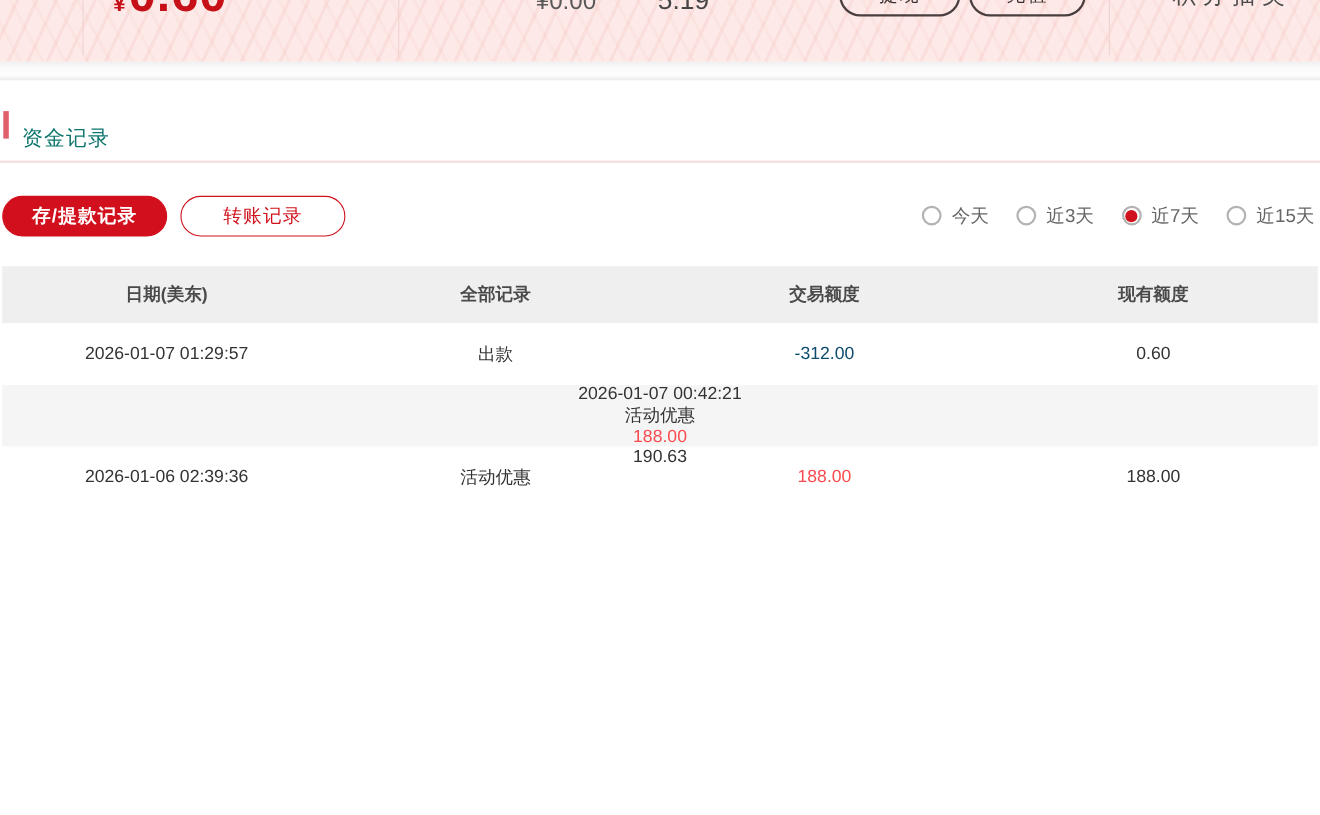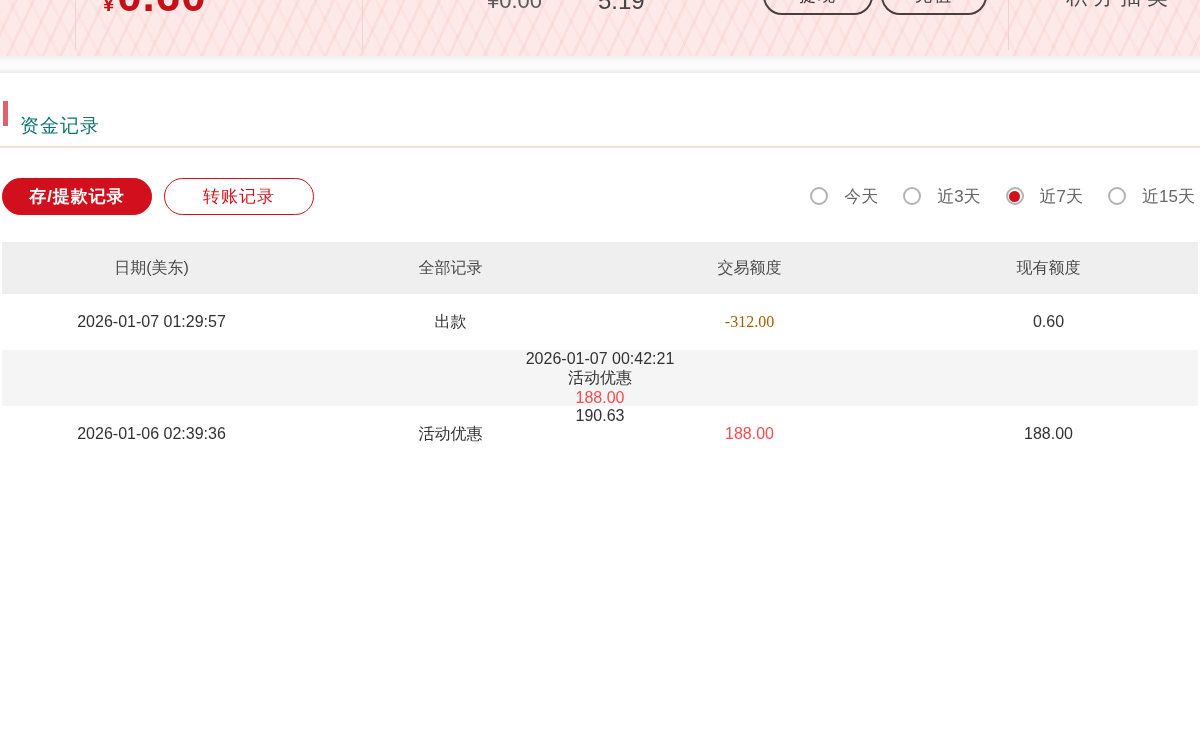--- a/index.html
+++ b/index.html
@@ -38,34 +38,34 @@
   .pink-divider { height:2px; background:#f6dcdc; margin-top:20px; }
 
   
   .filter-row { display:flex; align-items:center; margin-top:29px; padding:0 2px; height:38px; }
   .pill { height:37px; width:150px; border-radius:19px; border:1px solid #d0121c;
           background:#fff; color:#d0121c; font-size:17px; cursor:pointer;
           font-family:inherit; letter-spacing:1px; }
   .pill + .pill { margin-left:12px; }
   .pill.active { background:#d2101d; color:#fff; border-color:#d2101d; font-weight:bold; }
   .ranges { margin-left:auto; margin-right:3px; display:flex; align-items:center; gap:25px; }
-  .range { display:flex; align-items:center; gap:16px; cursor:pointer; }
+  .range { display:flex; align-items:center; gap:9px; cursor:pointer; }
   .radio { width:18px; height:18px; border-radius:50%; border:2px solid #b3b3b3; background:#fff;
            display:inline-flex; align-items:center; justify-content:center; }
   .radio.selected::after { content:""; width:11px; height:11px; border-radius:50%; background:#d0121c; }
   .range-label { font-size:17px; color:#666; }
 
   
   .table { margin:27px 2px 0 2px; }
-  .thead { display:flex; height:52px; align-items:center; background:#efefef; }
+  .thead { display:flex; height:52px; align-items:center; background:#efefef;font-weight:bold; }
   .trow  { display:flex; height:56px; align-items:center; background:#fff; }
   .trow.stripe { background:#f5f5f5;flex-direction:column; }
   .cell { width:25%; text-align:center; font-size:16px; color:#333; }
   .thead .cell { color:#4a4a4a; }
-  .cell.amount.green { color:#a16207;font-family:Liberation Serif, serif; }
+  .cell.amount.green { color:#0c4a6e; }
   .cell.amount.red   { color:#f94b50; }
 </style>
 </head>
 <body>
 
 <div class="banner">
   <div class="vdiv" style="left:75px"></div>
   <div class="vdiv" style="left:362px"></div>
   <div class="vdiv" style="left:1008px"></div>
 

